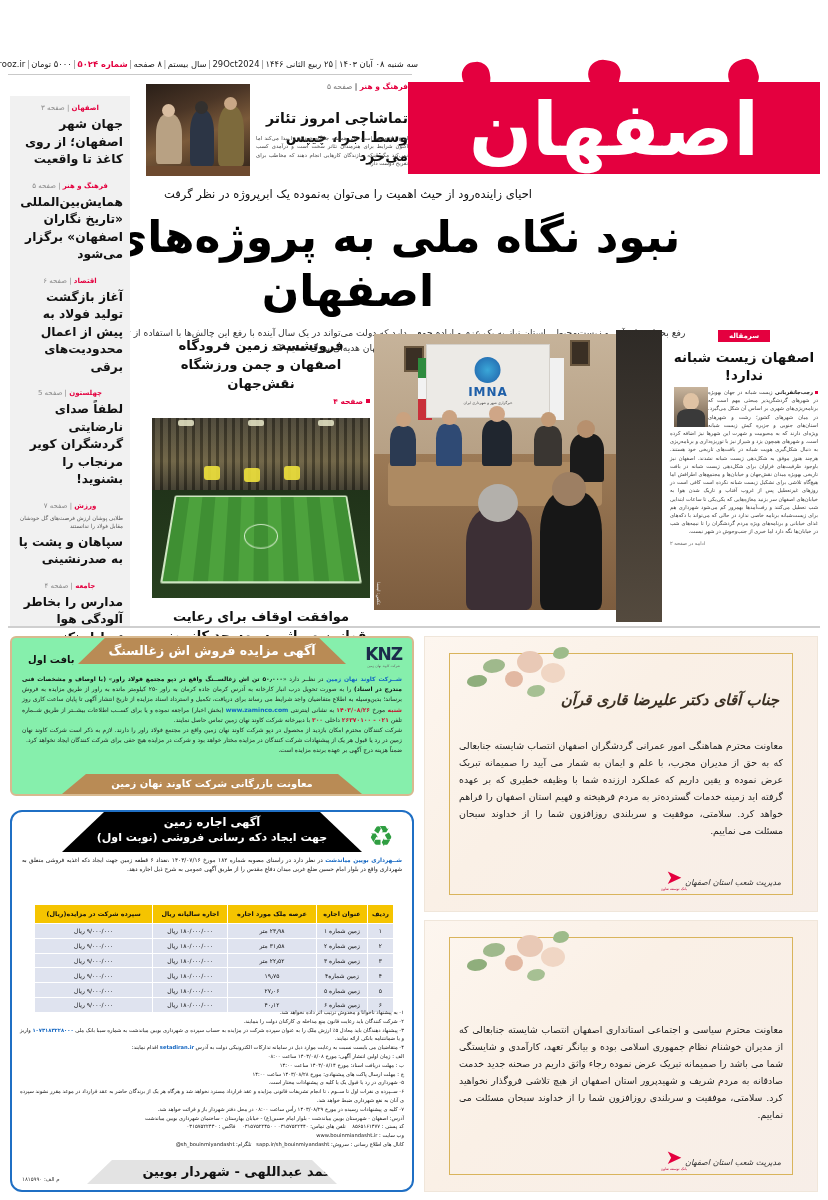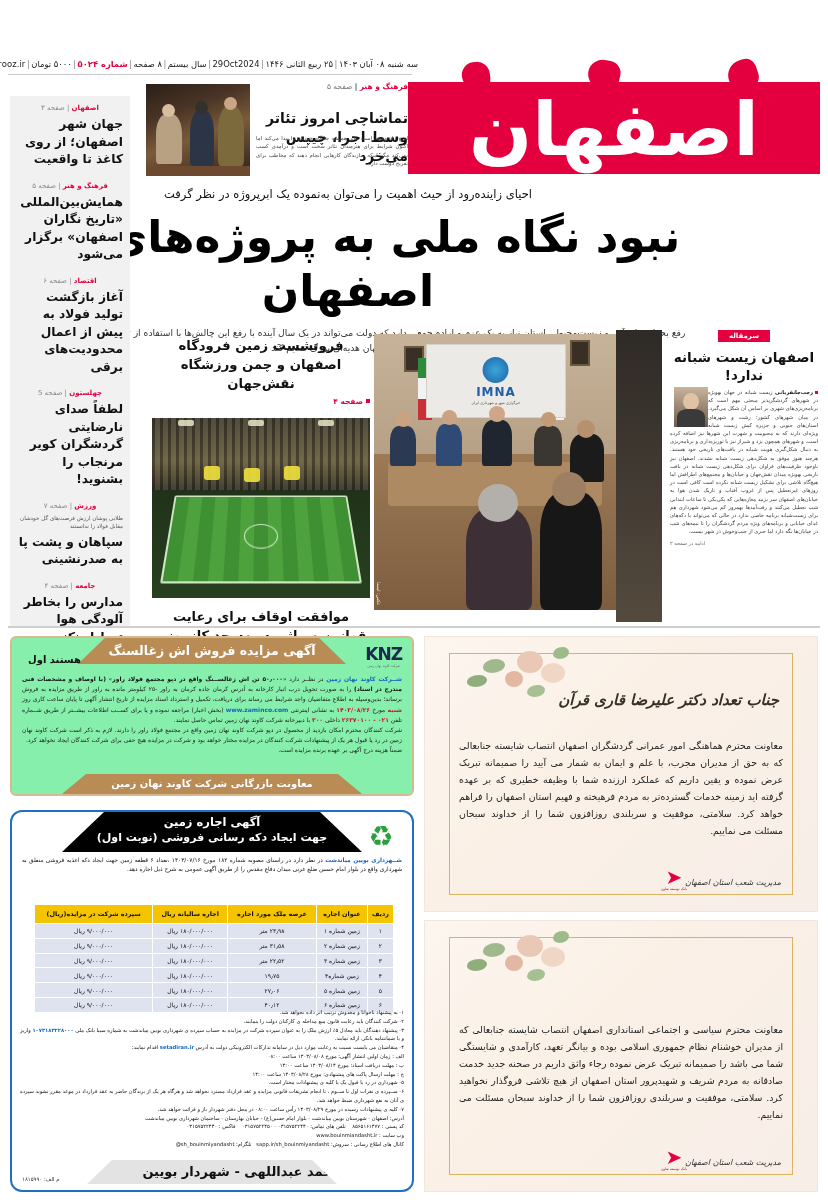--- a/index.html
+++ b/index.html
@@ -144,21 +144,21 @@
   }
   .st-yellow { position: absolute; width: 16px; height: 14px; background: #f0e23c; border-radius: 3px; opacity: .9; }
   .mid-caption {
     margin-top: 9px; font-size: 13px; font-weight: bold; color: #111;
     line-height: 19px; text-align: center; direction: rtl;
   }
   .mid-pgref { margin-top: 4px; text-align: right; }
 
   .mid-photo { position: absolute; top: 334px; right: 212px; width: 242px; height: 276px; overflow: hidden; background: #b8a48c; }
   .room-wall { position: absolute; left: 0; top: 0; width: 242px; height: 150px; background: linear-gradient(#c6b39a,#b39c80); }
-  .room-board { position: absolute; left: 52px; top: 10px; width: 140px; height: 74px; background: #eceae6; border: 1px solid #d4d0ca; }
+  .room-board { position: absolute; left: 52px; top: 10px; width: 124px; height: 74px; background: #eceae6; border: 1px solid #d4d0ca; }
   .imna-logo { position: absolute; left: 50%; top: 12px; transform: translateX(-50%); text-align: center; }
   .imna-circle { width: 26px; height: 26px; border-radius: 50%; background: radial-gradient(#3aa7d8,#1f5fa8); margin: 0 auto 2px; }
   .imna-txt { font-size: 12px; font-weight: bold; color: #1f5fa8; letter-spacing: 1px; direction: ltr; }
   .imna-sub { font-size: 3.6px; color: #444; direction: rtl; margin-top: 2px; }
   .frame { position: absolute; width: 20px; height: 26px; background: #3a2f24; border: 2px solid #6b5840; }
   .f1 { left: 30px; top: 12px; }
   .f2 { left: 196px; top: 6px; }
   .flag { position: absolute; width: 14px; height: 62px; top: 24px; }
   .flag-ir { left: 44px; background: linear-gradient(#2e8b3e 0 33%,#f2f2f2 33% 66%,#c9303a 66%); }
   .flag-w { left: 176px; background: #f1f1f1; }
@@ -487,21 +487,21 @@
   </div>
 
   <div class="hr-main"></div>
 
   <div class="ad1">
     <div class="ad1-ribbon">آگهی مزایده فروش اش زغالسنگ</div>
     <div class="ad1-knz">
       <div class="mark">KNZ</div>
       <div class="sub">شرکت کاوند نهان زمین</div>
     </div>
-    <div class="ad1-nobat">هستند اول</div>
+    <div class="ad1-nobat">بافت اول</div>
     <div class="ad1-body"><span class="hl-blue">شــرکت کاوند نهان زمین</span> در نظــر دارد «<b>۵۰٫۰۰۰ تن اش زغالســنگ واقع در دپو مجتمع فولاد راور</b>» <b>(با اوصاف و مشخصات فنی مندرج در اسناد)</b> را به صورت تحویل درب انبار کارخانه به آدرس کرمان جاده کرمان به راور -۲۵ کیلومتر مانده به راور از طریق مزایده به فروش برساند؛ بدین‌وسیله به اطلاع متقاضیان واجد شرایط می رساند برای دریافت، تکمیل و استرداد اسناد مزایده از تاریخ انتشار آگهی تا پایان ساعت کاری روز <span class="hl-red">شنبه</span> مورخ <span class="hl-red">۱۴۰۳/۰۸/۲۶</span> به نشانی اینترنتی <span class="hl-blue">www.zaminco.com</span> (بخش اخبار) مراجعه نموده و یا برای کســب اطلاعات بیشــتر از طریق شــماره تلفن <span class="hl-red">۰۲۱ - ۲۶۳۷۰۱۰۰</span> داخلی <span class="hl-red">۳۰۰</span> با دبیرخانه شرکت کاوند نهان زمین تماس حاصل نمایند.<br>شرکت کنندگان محترم امکان بازدید از محصول در دپو شرکت کاوند نهان زمین واقع در مجتمع فولاد راور را دارند. لازم به ذکر است شرکت کاوند نهان زمین در رد یا قبول هر یک از پیشنهادات شرکت کنندگان در مزایده مختار خواهد بود و شرکت در مزایده هیچ حقی برای شرکت کنندگان ایجاد نخواهد کرد.<br>ضمناً هزینه درج آگهی بر عهده برنده مزایده است.</div>
     <div class="ad1-footer">معاونت بازرگانی شرکت کاوند نهان زمین</div>
   </div>
 
   <div class="ad2">
     <div class="ad2-ribbon">
       <div class="l1">آگهی اجاره زمین</div>
       <div class="l2">جهت ایجاد دکه رسانی فروشی (نوبت اول)</div>
     </div>
     <div class="ad2-recycle">♻</div>
@@ -570,21 +570,21 @@
     <div class="cad-inner"></div>
     <div class="cad-flowers">
       <div class="fl" style="left:64px;top:10px;width:26px;height:22px;background:#e9c9b6"></div>
       <div class="fl" style="left:88px;top:22px;width:24px;height:20px;background:#f0d6c4"></div>
       <div class="fl" style="left:52px;top:30px;width:18px;height:16px;background:#e2b8a2"></div>
       <div class="fl" style="left:30px;top:18px;width:22px;height:14px;background:#9fb98c;border-radius:60% 40%"></div>
       <div class="fl" style="left:14px;top:34px;width:20px;height:12px;background:#8fae7c;border-radius:60% 40%"></div>
       <div class="fl" style="left:74px;top:44px;width:18px;height:12px;background:#a6c093;border-radius:60% 40%"></div>
       <div class="fl" style="left:100px;top:6px;width:16px;height:12px;background:#9dbb8a;border-radius:60% 40%"></div>
     </div>
-    <div class="cad-name">جناب تعداد دکتر علیرضا قاری قرآن</div>
+    <div class="cad-name">جناب آقای دکتر علیرضا قاری قرآن</div>
     <div class="cad-body">
       <span>معاونت محترم هماهنگی امور عمرانی گردشگران اصفهان</span>
       <span>انتصاب شایسته جنابعالی که به حق از مدیران مجرب، با علم و ایمان به شمار می آیید را صمیمانه تبریک عرض نموده و یقین داریم که عملکرد ارزنده شما با وظیفه خطیری که بر عهده گرفته اید زمینه خدمات گسترده‌تر به مردم فرهیخته و فهیم استان اصفهان را فراهم خواهد کرد. سلامتی، موفقیت و سربلندی روزافزون شما را از خداوند سبحان مسئلت می نماییم.</span>
     </div>
     <div class="cad-signer">مدیریت شعب استان اصفهان</div>
     <div class="cad-bank">
       <div class="sym">➤</div>
       <div class="nm">بانک توسعه تعاون</div>
     </div>
   </div>

